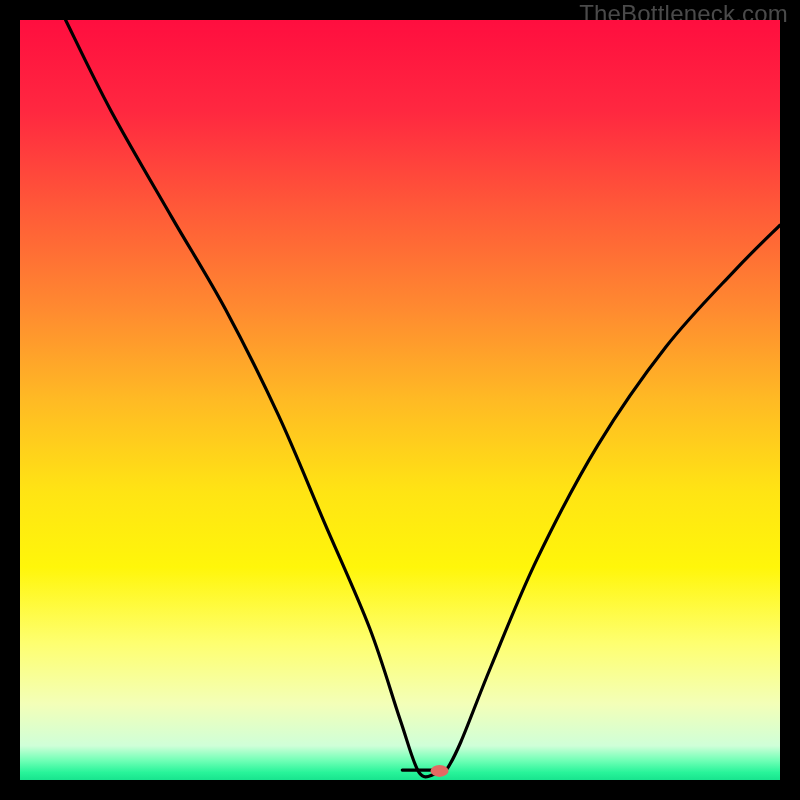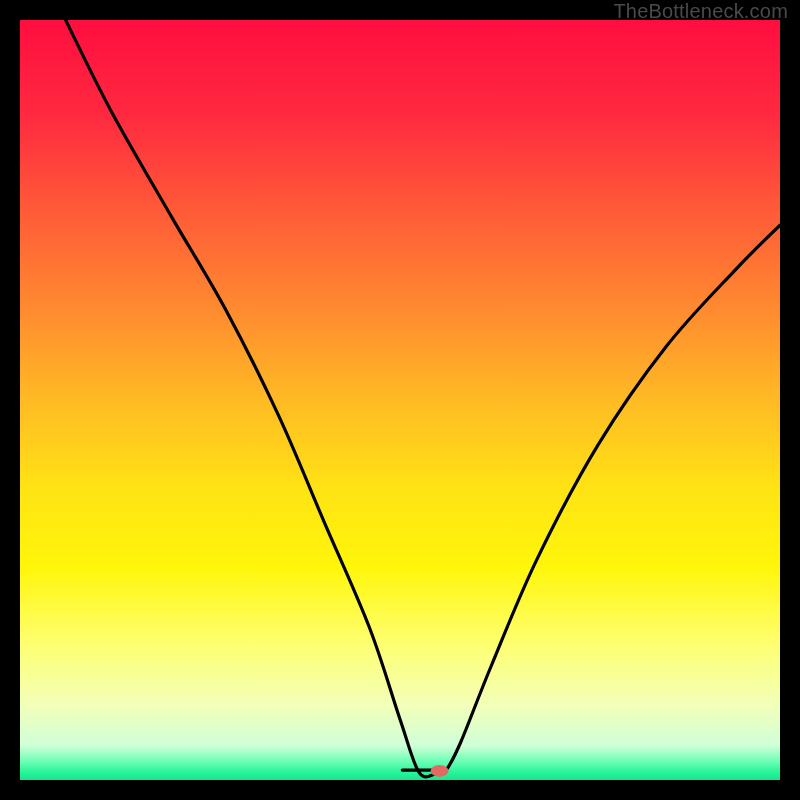--- a/index.html
+++ b/index.html
@@ -21,21 +21,21 @@
     left: 20px;
     top: 20px;
     width: 760px;
     height: 760px;
   }
   .watermark {
     position: absolute;
     top: 0px;
     right: 12px;
     font-family: Arial, Helvetica, sans-serif;
-    font-size: 20px;
+    font-size: 24px;
     color: #4a4a4a;
     font-weight: 500;
     letter-spacing: 0.2px;
   }
 </style>
 </head>
 <body>
 
 <div class="frame">
   <div class="watermark">TheBottleneck.com</div>

